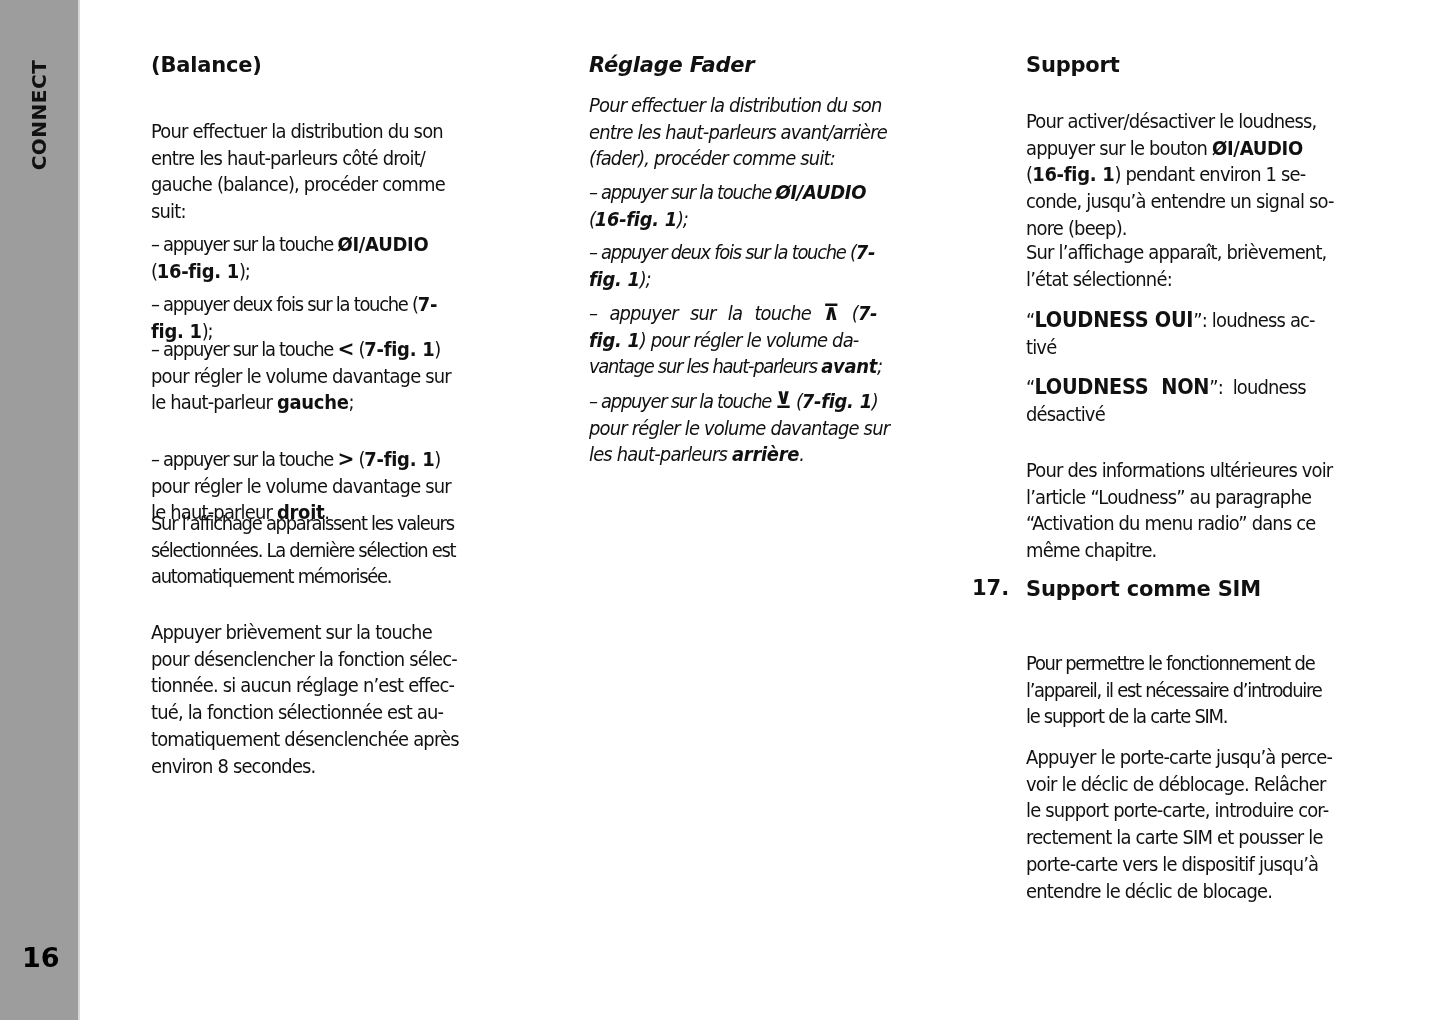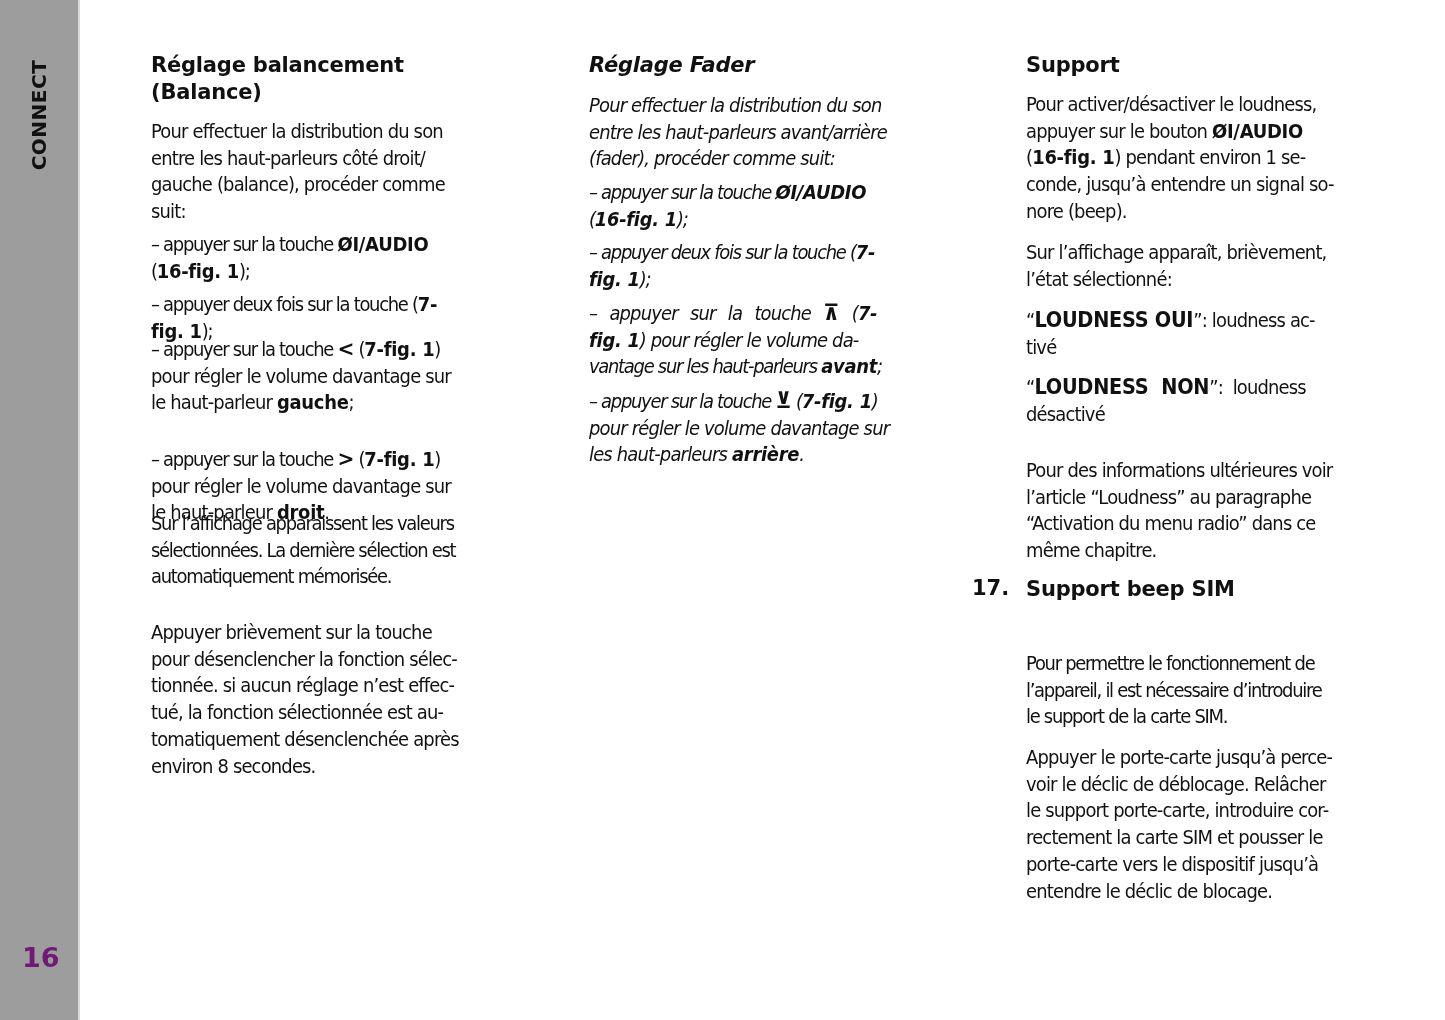--- a/index.html
+++ b/index.html
@@ -1,20 +1,20 @@
 <!DOCTYPE html>
 <html><head>
 <meta charset="utf-8">
 <style>
   html, body { margin:0; padding:0; }
   body { width:1445px; height:1020px; background:#ffffff; position:relative; overflow:hidden; color:#111; font-family:"Liberation Sans", sans-serif; }
   .sidebar { position:absolute; left:0; top:0; width:78px; height:1020px; background:#9d9d9d; border-right:2px solid #d8d8d8; }
   .side-label { position:absolute; left:26px; top:60px; width:26px; height:110px; }
   .side-label span { position:absolute; left:50%; top:50%; transform:translate(-50%,-50%) rotate(-90deg); font-family:"DejaVu Sans", sans-serif; font-weight:bold; font-size:20px; letter-spacing:0.5px; color:#111; white-space:nowrap; }
-  .page-number { position:absolute; left:22px; top:942px; font-family:"DejaVu Sans", sans-serif; font-weight:bold; font-size:27px; color:#701a75; }
+  .page-number { position:absolute; left:22px; top:942px; font-family:"DejaVu Sans", sans-serif; font-weight:bold; font-size:27px; color:#000000; }
   .col { position:absolute; }
   .col1 { left:151px; width:324px; }
   .col2 { left:589px; width:323px;font-style:italic; }
   .col3 { left:1026px; width:323px; }
   .heading { font-family:"DejaVu Sans", sans-serif; font-weight:bold; font-size:21px; line-height:27px; letter-spacing:-0.2px; margin:0; }
   .para { font-family:"DejaVu Sans", sans-serif; font-size:19.5px; line-height:26.7px; letter-spacing:-0.9px; text-align:justify; margin:0; transform:scaleX(0.92); transform-origin:left top; width:352px; }
   .para.tight { letter-spacing:-1.4px; }
   .para b { font-weight:bold; letter-spacing:-0.3px; }
   .num { position:absolute; left:972px; font-family:"DejaVu Sans", sans-serif; font-weight:bold; font-size:21px; }
   .sym { font-weight:bold; font-size:22px; }
@@ -24,21 +24,20 @@
 
 <div class="sidebar">
   <div class="side-label">
     <span>CONNECT</span>
   </div>
   <div class="page-number">16</div>
 </div>
 
 <div class="col col1" style="top:52px">
   <div class="heading">
-    <div>Réglage balancement</div>
     <div>(Balance)</div>
   </div>
 </div>
 <div class="col col1" style="top:119px">
   <div class="para">
     <div>Pour effectuer la distribution du son</div>
     <div>entre les haut-parleurs côté droit/</div>
     <div>gauche (balance), procéder comme</div>
     <div>suit:</div>
   </div>
@@ -126,21 +125,21 @@
   </div>
   <div class="para">
     <div>pour régler le volume davantage sur</div>
     <div><span>les haut-parleurs </span><b>arrière</b><span>.</span></div>
   </div>
 </div>
 
 <div class="col col3" style="top:52px">
   <div class="heading">Support</div>
 </div>
-<div class="col col3" style="top:92px">
+<div class="col col3" style="top:109px">
   <div class="para">
     <div>Pour activer/désactiver le loudness,</div>
     <div><span>appuyer sur le bouton </span><b>ØI/AUDIO</b></div>
     <div><span>(</span><b>16-fig. 1</b><span>) pendant environ 1 se-</span></div>
     <div>conde, jusqu’à entendre un signal so-</div>
     <div>nore (beep).</div>
   </div>
 </div>
 <div class="col col3" style="top:240px">
   <div class="para">
@@ -164,21 +163,21 @@
   <div class="para">
     <div>Pour des informations ultérieures voir</div>
     <div>l’article “Loudness” au paragraphe</div>
     <div>“Activation du menu radio” dans ce</div>
     <div>même chapitre.</div>
   </div>
 </div>
 
 <div class="num" style="top:576px">17.</div>
 <div class="col col3" style="top:576px">
-  <div class="heading">Support beep SIM</div>
+  <div class="heading">Support comme SIM</div>
 </div>
 <div class="col col3" style="top:651px">
   <div class="para tight">
     <div>Pour permettre le fonctionnement de</div>
     <div>l’appareil, il est nécessaire d’introduire</div>
     <div>le support de la carte SIM.</div>
   </div>
 </div>
 <div class="col col3" style="top:745px">
   <div class="para">

